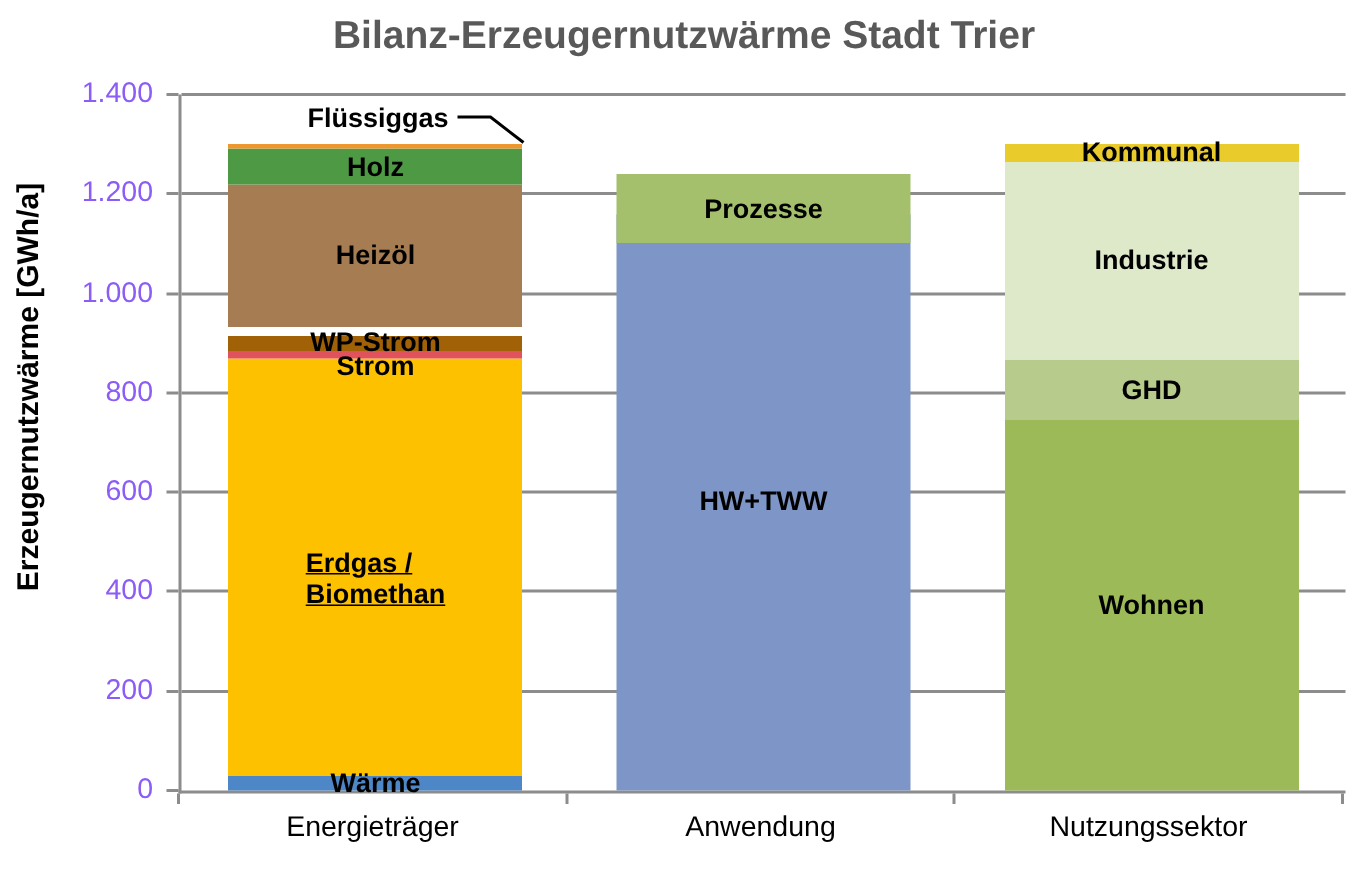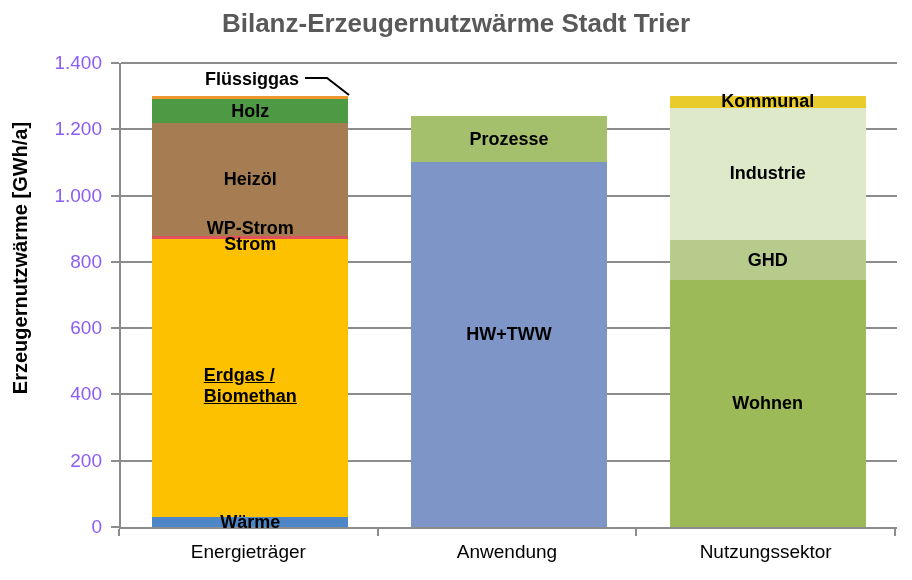--- a/index.html
+++ b/index.html
@@ -62,21 +62,21 @@
           <div class="seg" style="top: 170.686px; height: 4.97143px; background: rgb(224, 83, 92);">
             <div class="seg-label" style="transform: translateY(8px);">
               <div>Strom</div>
             </div>
           </div>
           <div class="seg" style="top: 160.743px; height: 9.94286px; background: #a16207;">
             <div class="seg-label">
               <div>WP-Strom</div>
             </div>
           </div>
-          <div class="seg" style="top: 59.6571px; height: 113px; background: rgb(166, 124, 82);">
+          <div class="seg" style="top: 59.6571px; height: 95px; background: rgb(166, 124, 82);">
             <div class="seg-label">
               <div>Heizöl</div>
             </div>
           </div>
           <div class="seg" style="top: 36.4571px; height: 23.2px; background: rgb(78, 154, 68);">
             <div class="seg-label">
               <div>Holz</div>
             </div>
           </div>
           <div class="seg" style="top: 33.1429px; height: 3.31429px; background: rgb(238, 151, 46);"></div>

